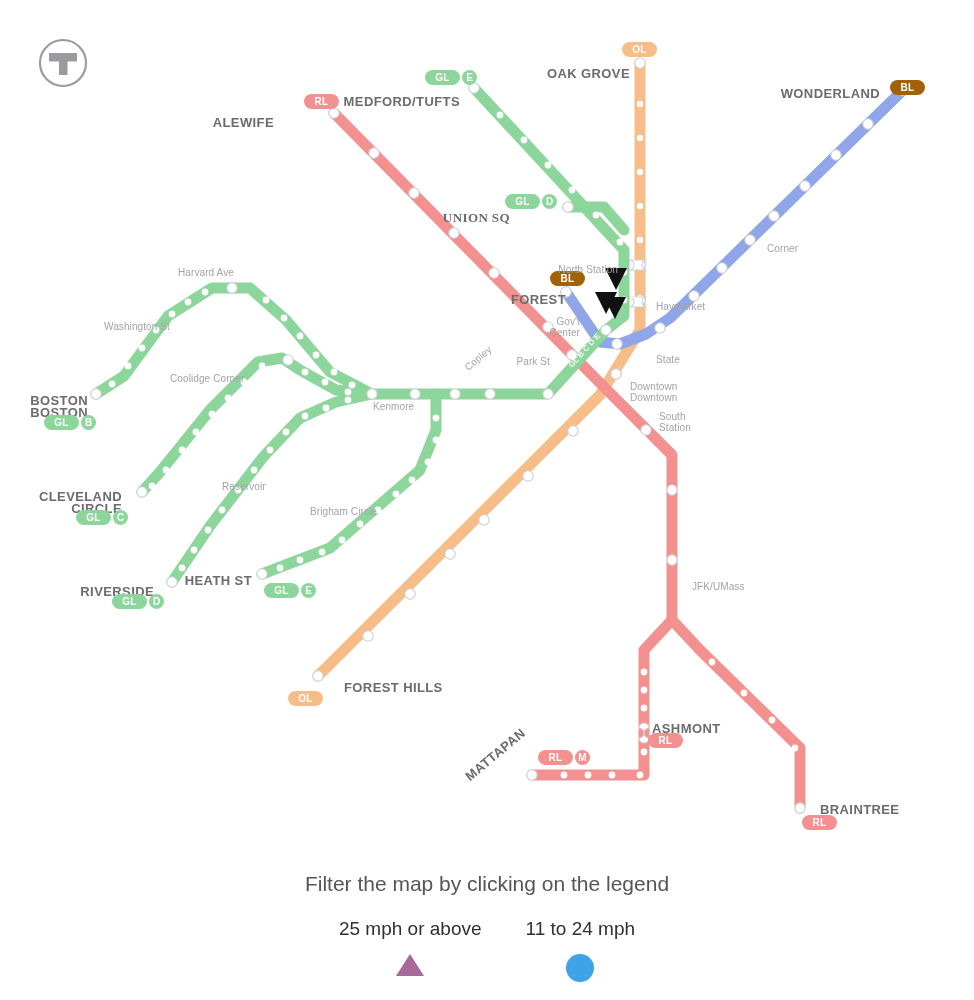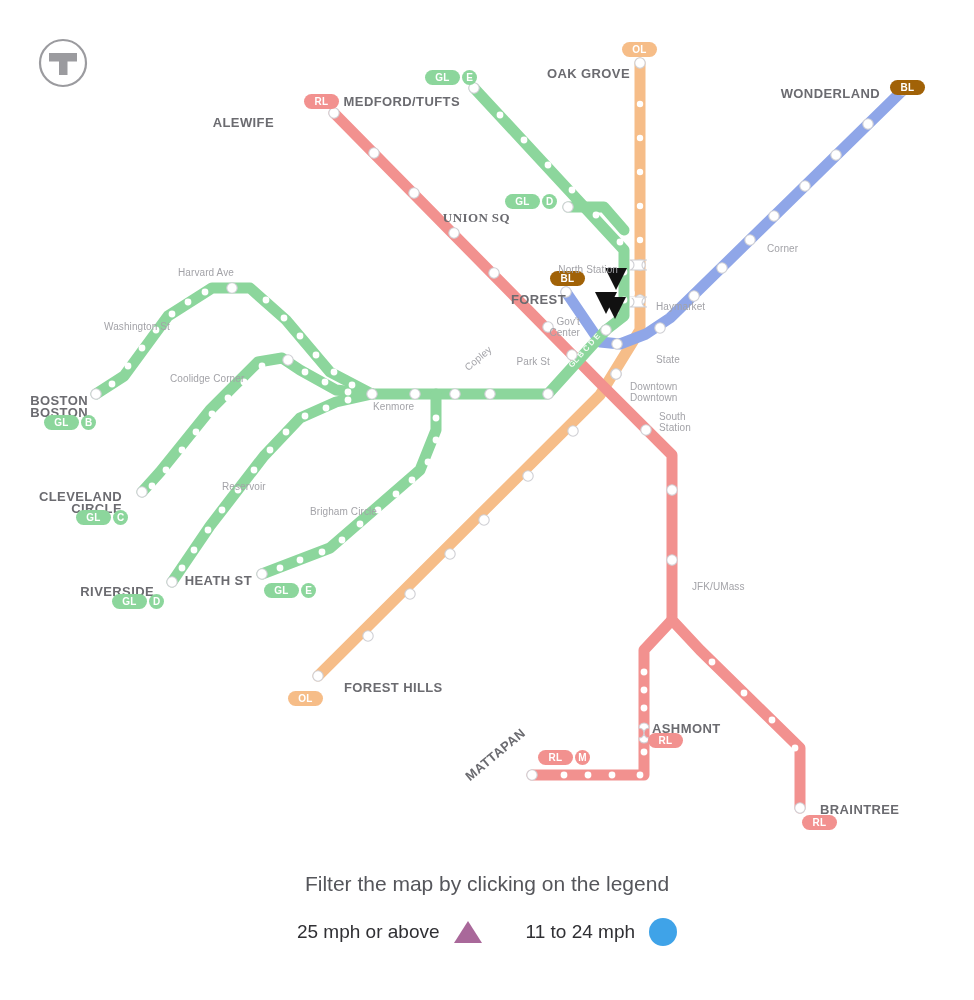--- a/index.html
+++ b/index.html
@@ -38,21 +38,21 @@
   }
   .badge.gl .pill,.badge.gl .circ{background:#8cd69c;}
   .badge.rl .pill,.badge.rl .circ{background:#f2918f;}
   .badge.ol .pill,.badge.ol .circ{background:#f6bd88;}
   .badge.bl .pill,.badge.bl .circ{background:#a16207;}
 
   
   #legend{position:absolute;left:0;top:872px;width:974px;text-align:center;}
   #legend .legend-title{font-size:21px;color:#55565b;margin-bottom:22px;font-weight:normal;}
   #legend .legend-items{display:flex;justify-content:center;gap:44px;}
-  #legend .legend-item{display:flex;align-items:center;gap:14px;cursor:pointer;}
+  #legend .legend-item{display:flex;flex-direction:column;align-items:center;gap:14px;cursor:pointer;}
   #legend .legend-label{font-size:19px;color:#303034;}
   .sym-up{width:0;height:0;border-left:14px solid transparent;border-right:14px solid transparent;border-bottom:22px solid #a9689a;}
   .sym-dot{width:28px;height:28px;border-radius:50%;background:#3fa3e8;}
   .sym-down{width:0;height:0;border-left:14px solid transparent;border-right:14px solid transparent;border-top:22px solid #111111;}
 </style>
 </head>
 <body>
 
 <div id="map-root">
 

